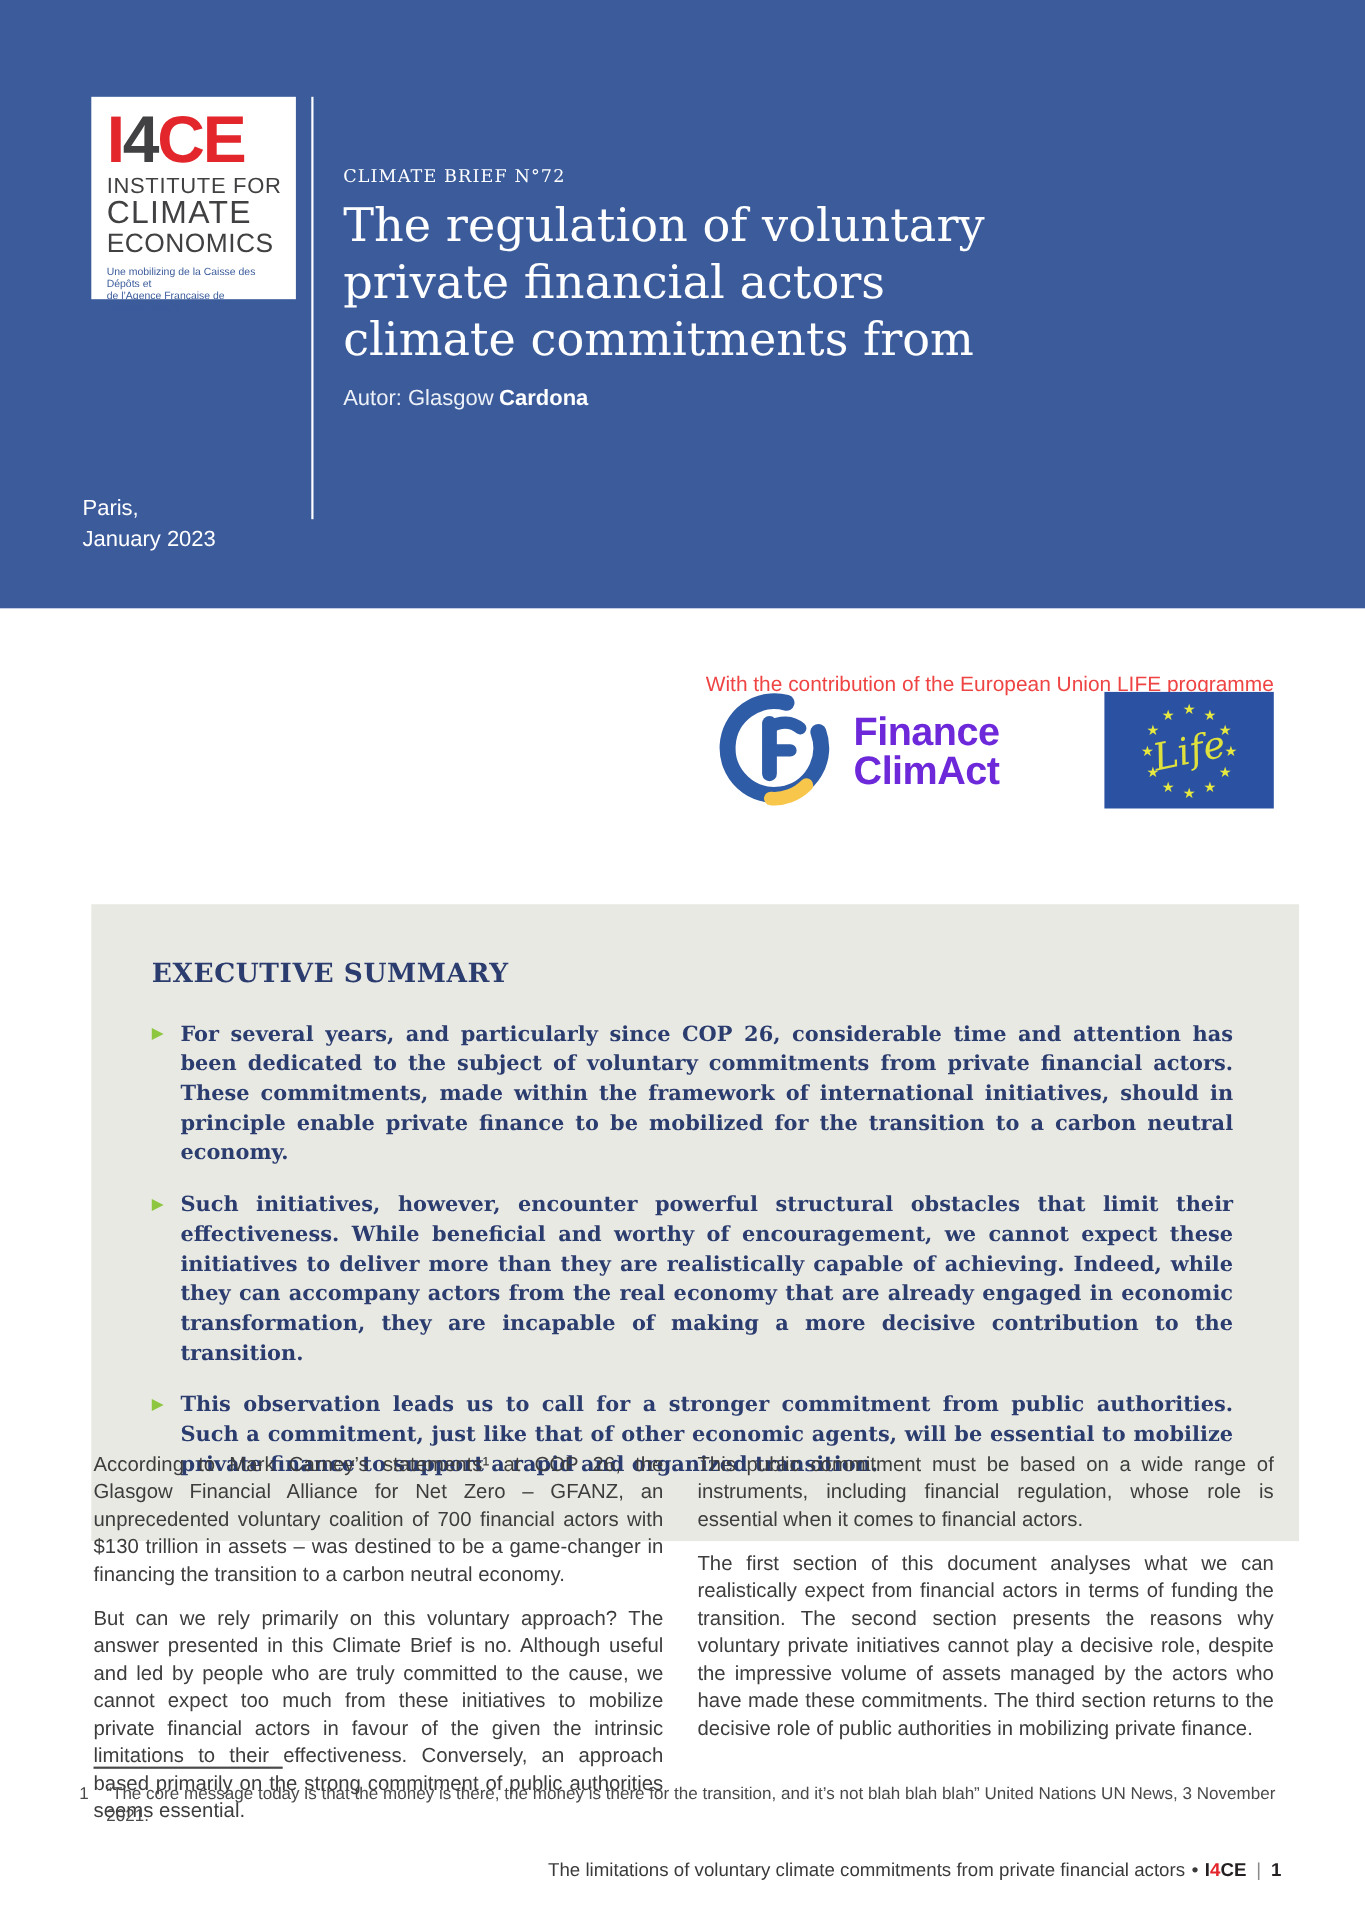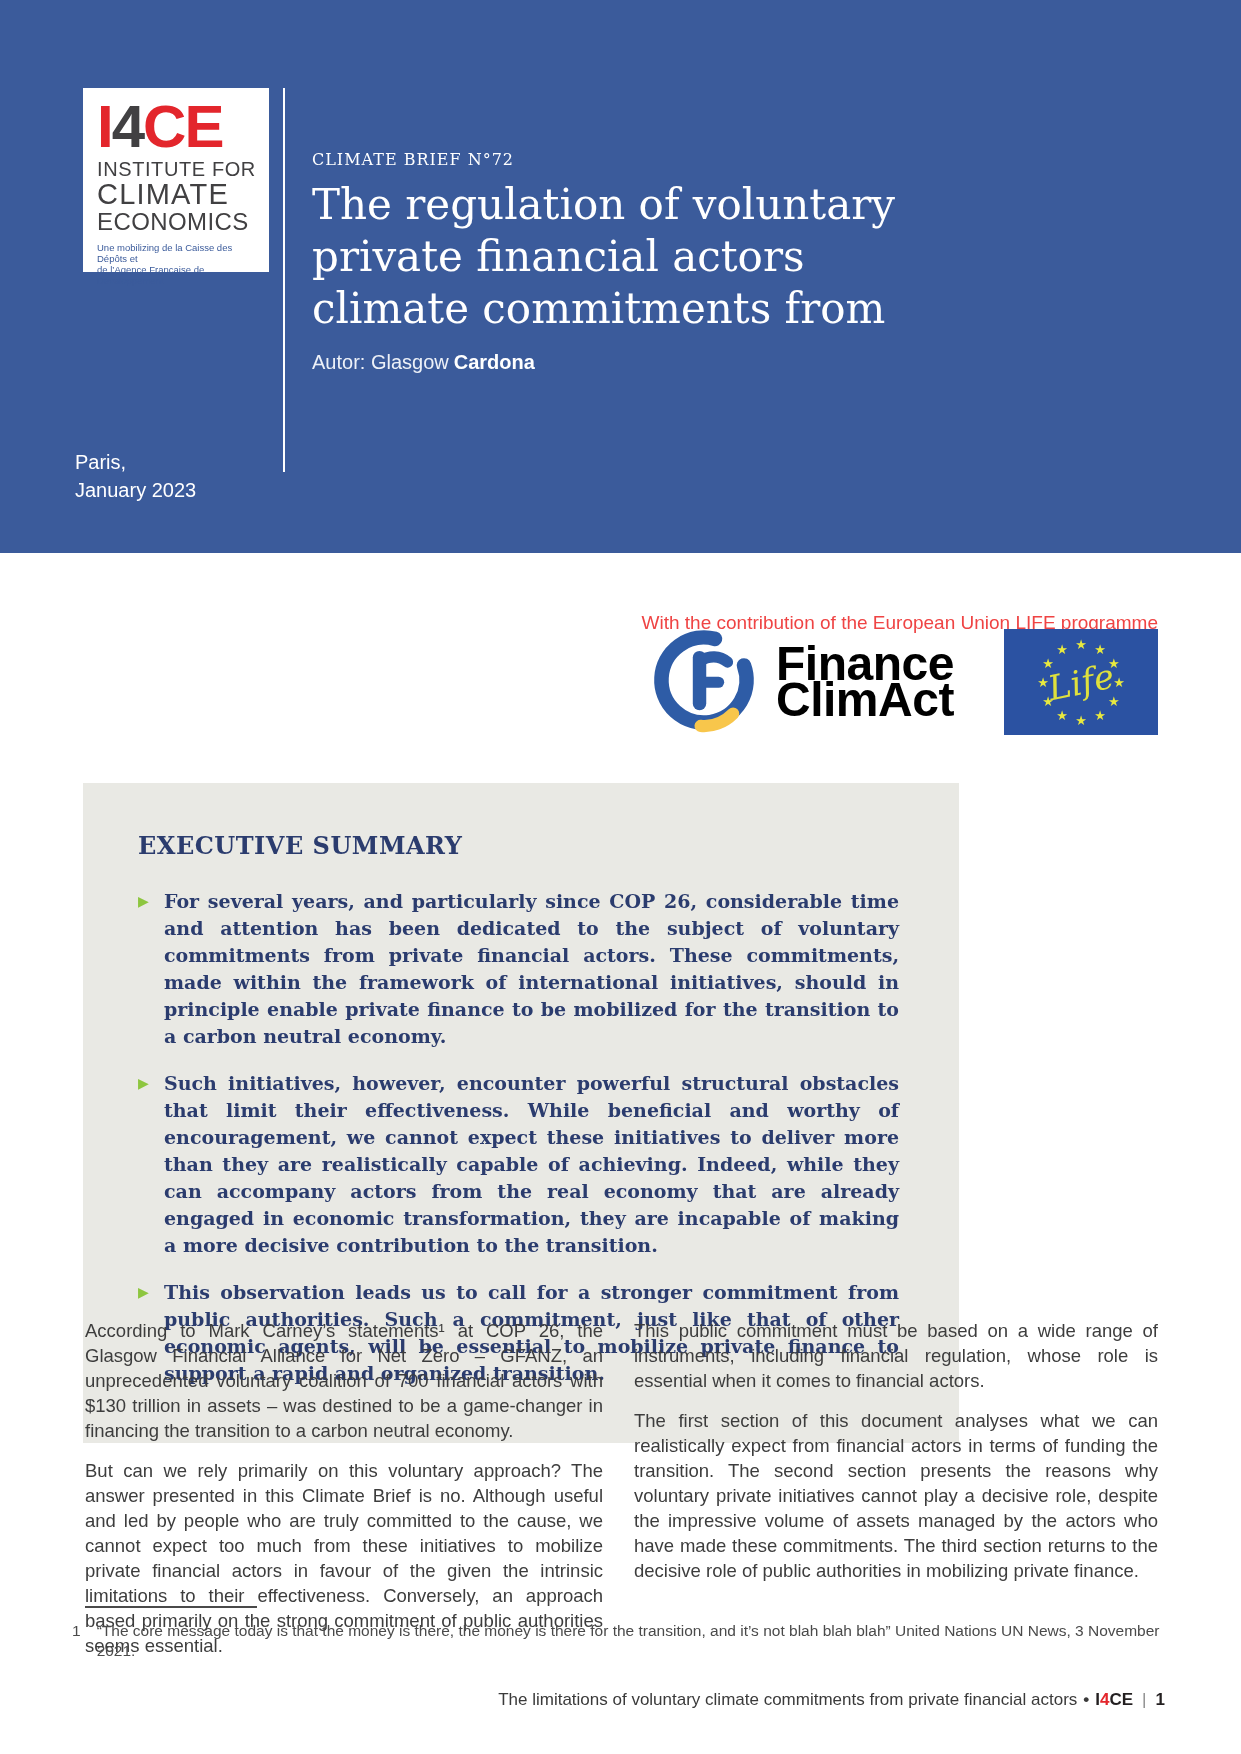--- a/index.html
+++ b/index.html
@@ -24,25 +24,25 @@
   .eyebrow{font-family:"DejaVu Serif",serif;font-size:16px;letter-spacing:1px;margin-bottom:10px;}
   .doc-title{font-family:"DejaVu Serif",serif;font-size:42px;line-height:52px;margin-bottom:16px;}
   .doc-subtitle{font-family:"DejaVu Serif",serif;font-size:26px;line-height:43px;width:770px;
                 color:#F2F5FA;margin-bottom:26px;}
   .author-line{font-size:20px;color:#EDF1F8;}
   .author-line .a-name{font-weight:bold;color:#ffffff;margin-left:5px;}
 
   
   .contribution-caption{position:absolute;top:612px;right:83px;font-size:19px;color:#ef4444;}
   .fc-logo{position:absolute;left:648px;top:622px;display:flex;align-items:center;gap:16px;}
-  .fc-word{font-weight:bold;font-size:48px;line-height:36px;letter-spacing:-0.5px;color:#000000;}
+  .fc-word{font-weight:bold;font-size:36px;line-height:36px;letter-spacing:-0.5px;color:#6d28d9;}
   .eu-flag{position:absolute;left:1004px;top:629px;width:154px;height:106px;background:#2B52A2;}
 
   
-  .summary-box{position:absolute;left:83px;top:783px;width:876px;min-height:510px;background:#E9E9E4;
+  .summary-box{position:absolute;left:83px;top:822px;width:1098px;min-height:510px;background:#E9E9E4;
                box-sizing:border-box;padding:48px 60px 36px 55px;}
   .summary-heading{font-family:"DejaVu Serif",serif;font-weight:bold;font-size:24px;
                    color:#2B3C6E;letter-spacing:0.5px;}
   .bullet-list{margin-top:28px;}
   .bullet-row{display:flex;margin-bottom:20px;}
   .bullet-marker{width:26px;flex:0 0 26px;color:#8DC63F;font-size:14px;line-height:27px;
                  font-family:"DejaVu Sans",sans-serif;}
   .bullet-text{flex:1;font-family:"DejaVu Serif",serif;font-weight:bold;font-size:19px;
                line-height:27px;color:#2B3C6E;text-align:justify;}
 

